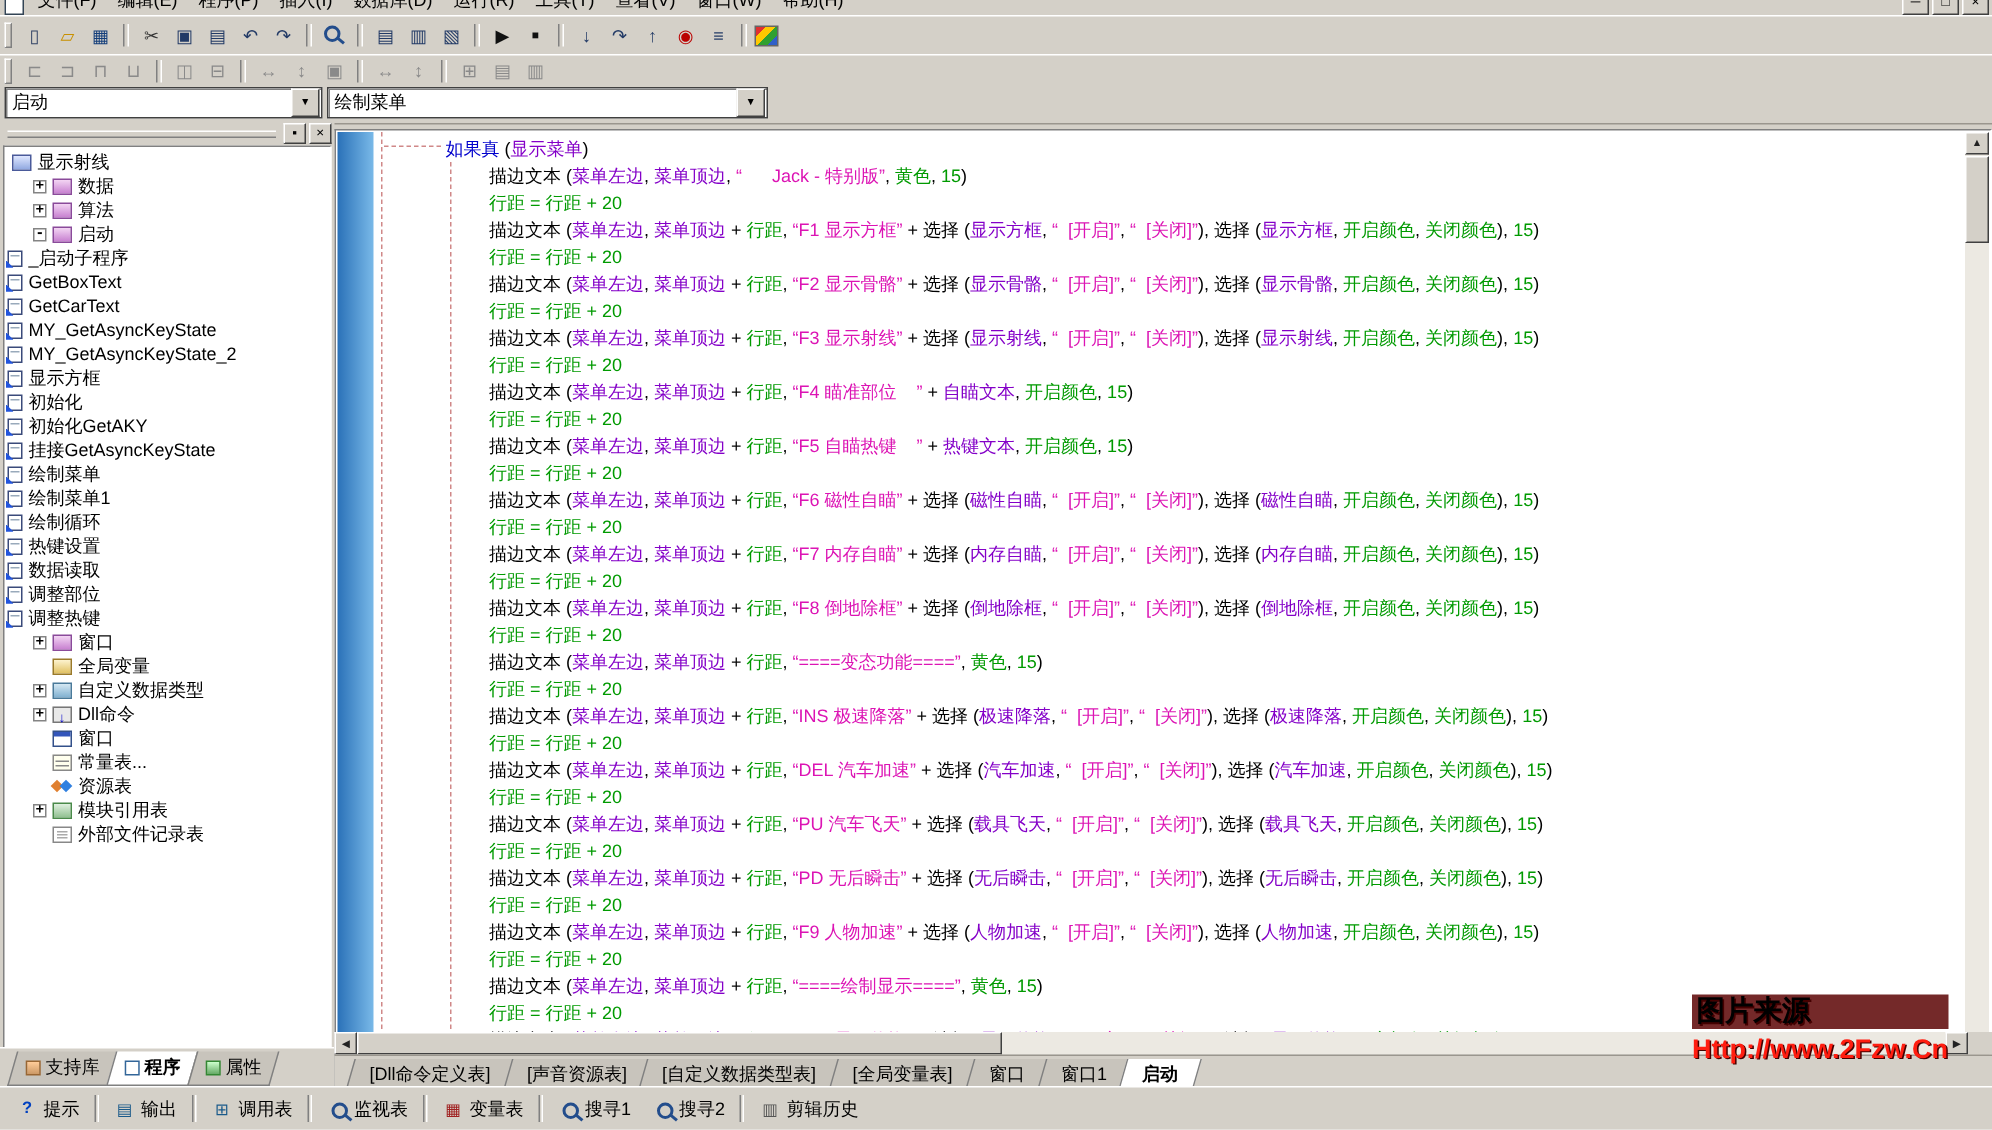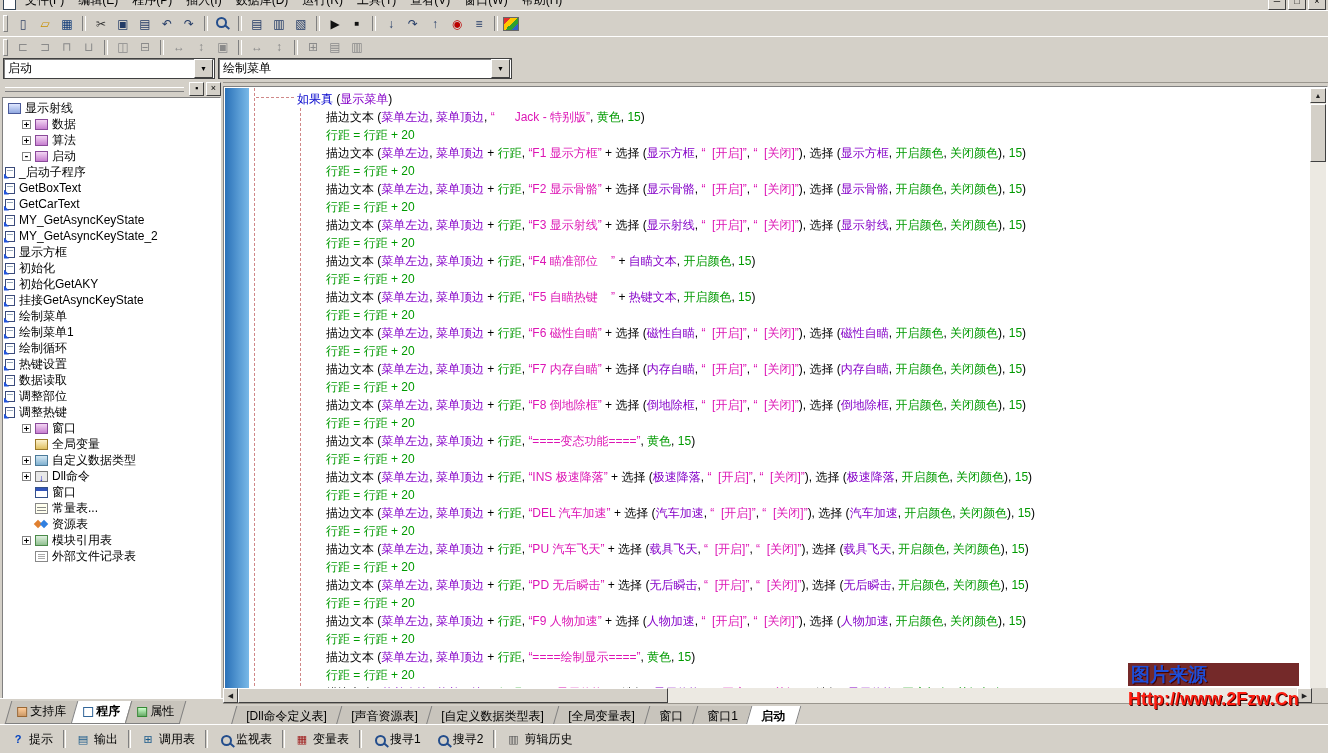--- a/index.html
+++ b/index.html
@@ -126,21 +126,21 @@
   .bottombar{position:absolute;left:0;right:0;bottom:0;height:29px;background:#d4d0c8;border-top:1px solid #fff;
         display:flex;align-items:center;padding:0 4px;box-sizing:border-box}
   .bbtn{display:inline-flex;align-items:center;gap:4px;padding:3px 7px}
   .bicon{width:14px;height:13px;display:inline-flex;align-items:center;justify-content:center;font-size:11px;position:relative}
   .bsep{width:1px;height:18px;border-left:1px solid #808080;border-right:1px solid #fff;margin:0 3px}
   .i-hint{color:#0040c0;font-weight:bold}
   .i-output{color:#1a5a8a}.i-calls{color:#1a5a8a}.i-vars{color:#a02020}.i-clip{color:#555}
 
   
   .watermark{position:absolute;left:1128px;top:663px;z-index:60;font-weight:bold;line-height:23px;pointer-events:none}
-  .wm1,.wm2{font-size:19px;color:#1d4ed8;background:rgba(92,4,4,.85);display:inline-block;padding:0 3px;
+  .wm1,.wm2{font-size:19px;color:#000000;background:rgba(92,4,4,.85);display:inline-block;padding:0 3px;
         text-shadow:1px 1px 0 #400}
   .wm3{font-size:18px;color:#ff1d10;margin-top:2px;text-shadow:1px 1px 0 #400}
   .watermark div{display:block}
 </style>
 </head>
 <body>
 
 <div class="app">
 
   <div class="menubar">

